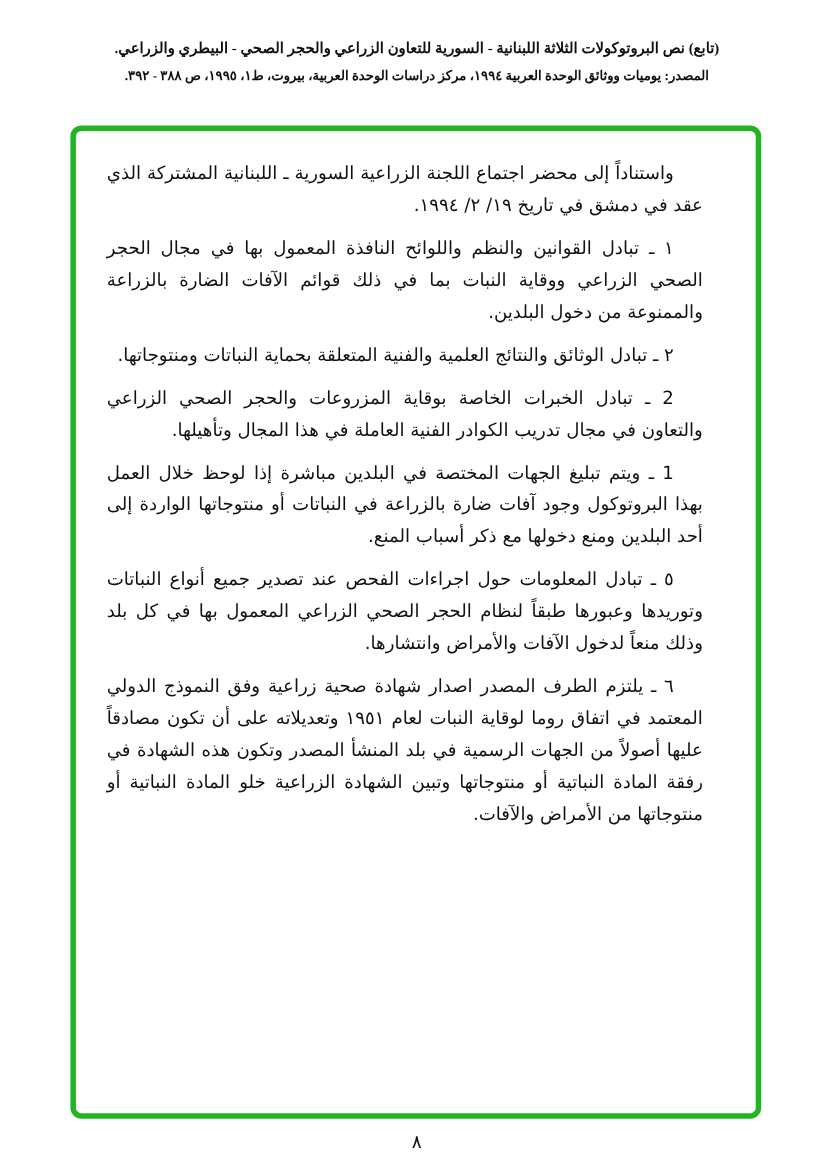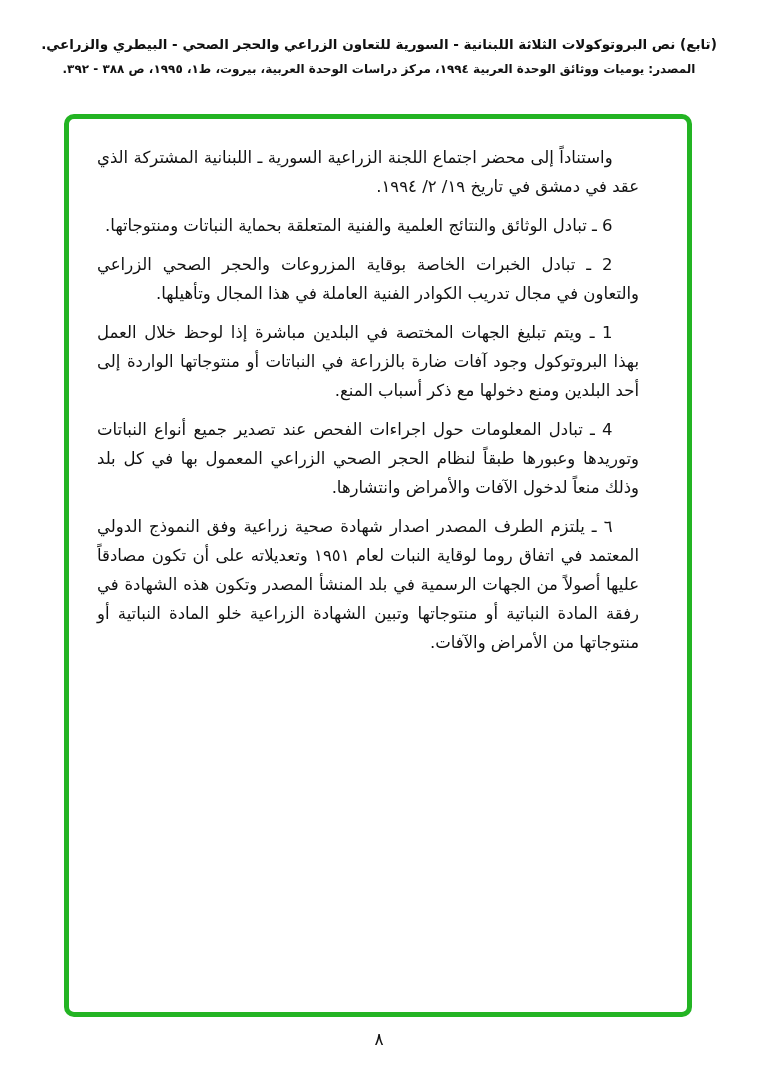--- a/index.html
+++ b/index.html
@@ -14,20 +14,21 @@
   .page {
     position: relative;
     width: 758px;
     height: 1067px;
     background: #ffffff;
     overflow: hidden;
   }
   .header {
     padding-top: 34px;
     text-align: center;
+    font-family: Liberation Serif, serif;
   }
   .title {
     font-size: 13.5px;
     font-weight: bold;
     color: #111111;
     line-height: 1.5;
     padding: 0 40px;
   }
   .source {
     margin-top: 8px;
@@ -73,22 +74,23 @@
 
 <div class="page">
 
   <div class="header">
     <div class="title">(تابع) نص البروتوكولات الثلاثة اللبنانية - السورية للتعاون الزراعي والحجر الصحي - البيطري والزراعي.</div>
     <div class="source">المصدر: يوميات ووثائق الوحدة العربية ١٩٩٤، مركز دراسات الوحدة العربية، بيروت، ط١، ١٩٩٥، ص ٣٨٨ - ٣٩٢.</div>
   </div>
 
   <div class="green-box">
     <p>واستناداً إلى محضر اجتماع اللجنة الزراعية السورية ـ اللبنانية المشتركة الذي عقد في دمشق في تاريخ ١٩/ ٢/ ١٩٩٤.</p>
-    <p>6 ـ تبادل الوثائق والنتائج العلمية والفنية المتعلقة بحماية النباتات ومنتوجاتها.</p>
+    <p>١ ـ تبادل القوانين والنظم واللوائح النافذة المعمول بها في مجال الحجر الصحي الزراعي ووقاية النبات بما في ذلك قوائم الآفات الضارة بالزراعة والممنوعة من دخول البلدين.</p>
+    <p>٢ ـ تبادل الوثائق والنتائج العلمية والفنية المتعلقة بحماية النباتات ومنتوجاتها.</p>
     <p>2 ـ تبادل الخبرات الخاصة بوقاية المزروعات والحجر الصحي الزراعي والتعاون في مجال تدريب الكوادر الفنية العاملة في هذا المجال وتأهيلها.</p>
     <p>1 ـ ويتم تبليغ الجهات المختصة في البلدين مباشرة إذا لوحظ خلال العمل بهذا البروتوكول وجود آفات ضارة بالزراعة في النباتات أو منتوجاتها الواردة إلى أحد البلدين ومنع دخولها مع ذكر أسباب المنع.</p>
-    <p>4 ـ تبادل المعلومات حول اجراءات الفحص عند تصدير جميع أنواع النباتات وتوريدها وعبورها طبقاً لنظام الحجر الصحي الزراعي المعمول بها في كل بلد وذلك منعاً لدخول الآفات والأمراض وانتشارها.</p>
+    <p>٥ ـ تبادل المعلومات حول اجراءات الفحص عند تصدير جميع أنواع النباتات وتوريدها وعبورها طبقاً لنظام الحجر الصحي الزراعي المعمول بها في كل بلد وذلك منعاً لدخول الآفات والأمراض وانتشارها.</p>
     <p>٦ ـ يلتزم الطرف المصدر اصدار شهادة صحية زراعية وفق النموذج الدولي المعتمد في اتفاق روما لوقاية النبات لعام ١٩٥١ وتعديلاته على أن تكون مصادقاً عليها أصولاً من الجهات الرسمية في بلد المنشأ المصدر وتكون هذه الشهادة في رفقة المادة النباتية أو منتوجاتها وتبين الشهادة الزراعية خلو المادة النباتية أو منتوجاتها من الأمراض والآفات.</p>
   </div>
 
   <div class="page-number">٨</div>
 
 </div>
 
 </body></html>

